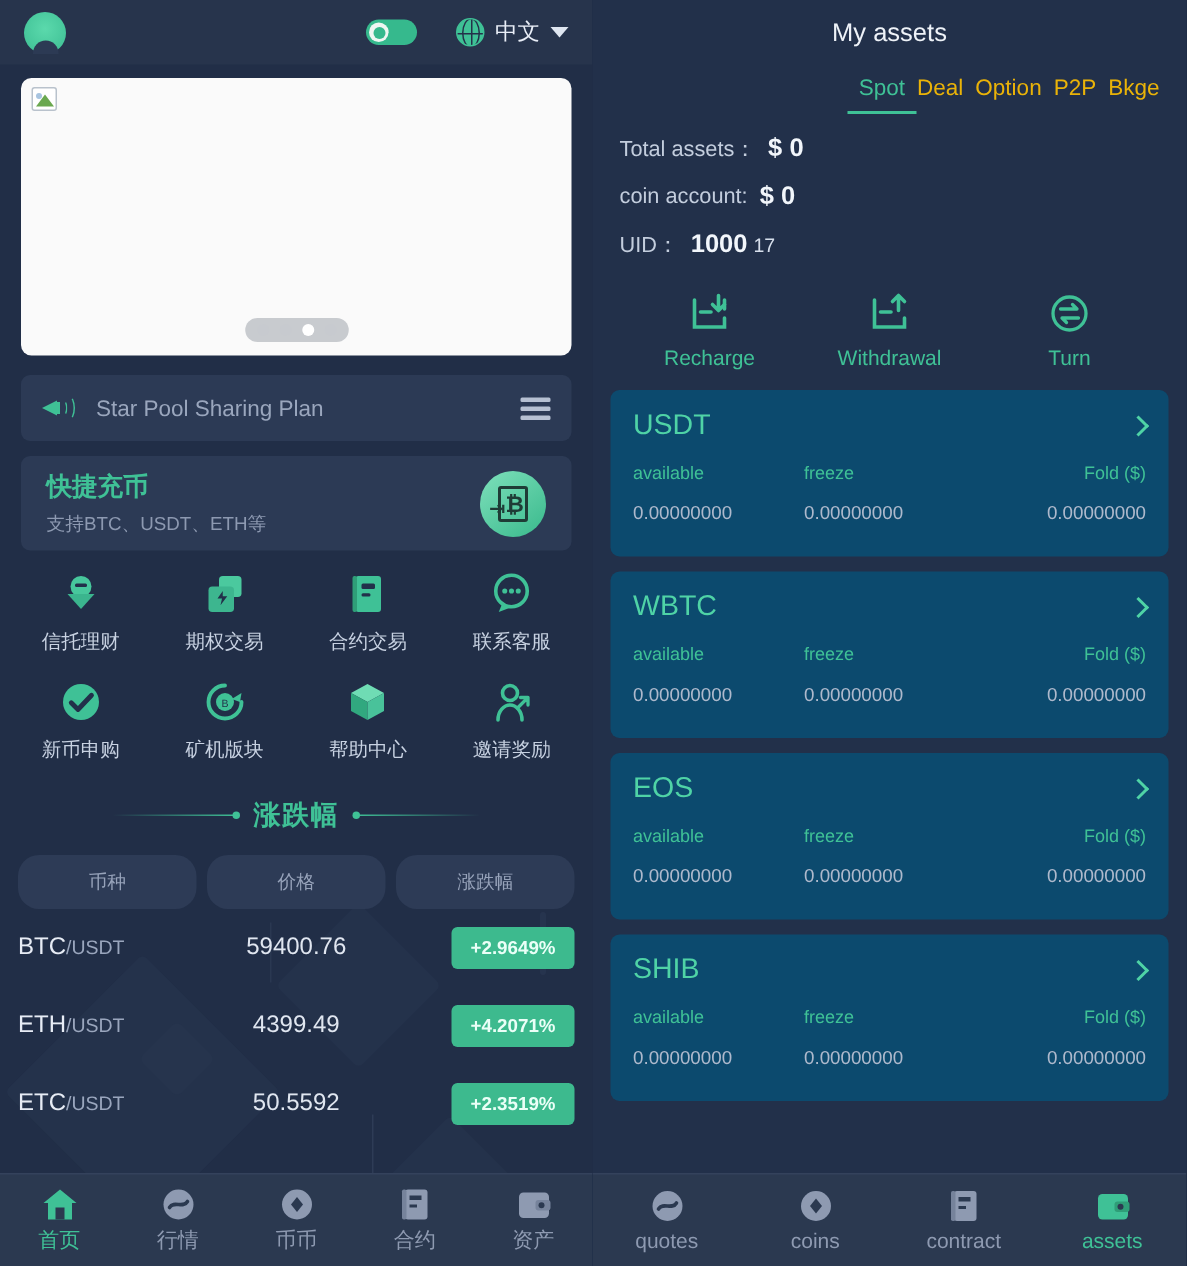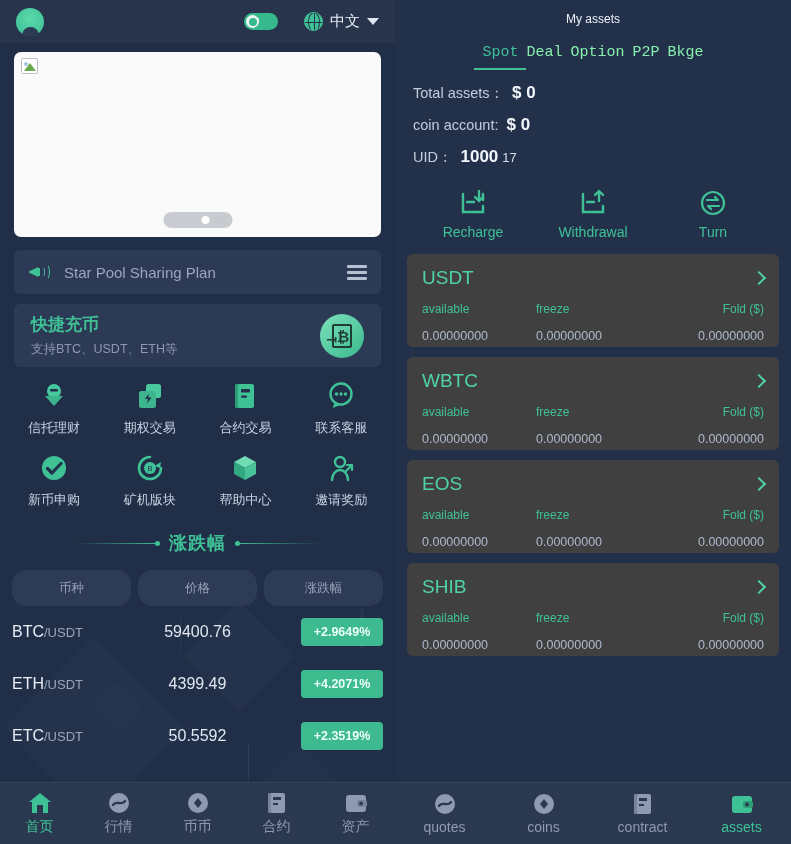--- a/index.html
+++ b/index.html
@@ -135,39 +135,39 @@
   .navbar{
     height:62px;flex:0 0 62px;background:#2b3950;display:flex;align-items:center;
     border-top:1px solid #34425c;
   }
   .nav-item{flex:1;display:flex;flex-direction:column;align-items:center;gap:3px;}
   .nav-ic{width:26px;height:24px;position:relative;}
   .nav-lb{font-size:14px;color:#8e9ab1;}
   .nav-item.active .nav-lb{color:#3fc196;}
   
   #right{width:396px;background:#22304a;display:flex;flex-direction:column;}
-  .r-title{text-align:center;color:#eef2f8;font-size:12px;padding:12px 0 2px;}
-  .tabs{display:flex;justify-content:center;padding:10px 14px 0;font-family:Liberation Mono, monospace;}
-  .tab{color:#86efac;font-size:15px;padding:6px 4px 9px;position:relative;}
+  .r-title{text-align:center;color:#eef2f8;font-size:17px;padding:12px 0 2px;}
+  .tabs{display:flex;justify-content:flex-end;padding:10px 14px 0;}
+  .tab{color:#eab308;font-size:15px;padding:6px 4px 9px;position:relative;}
   .tab.active{color:#3fc196;}
   .tab.active:after{
     content:"";position:absolute;left:-4px;right:-4px;bottom:0;height:2px;background:#3fc196;
   }
   .sums{padding:13px 18px 0;}
   .sum{margin-bottom:12px;display:flex;align-items:center;}
   .sum .k{color:#c3cddd;font-size:14.5px;}
   .sum .v{color:#f2f6fb;font-size:17px;font-weight:bold;margin-left:8px;}
   .sum .v.small{font-weight:normal;font-size:13px;color:#d7dfec;margin-left:4px;}
   .actions{display:flex;padding:10px 18px 14px;}
   .act{flex:1;display:flex;flex-direction:column;align-items:center;gap:7px;}
   .act-ic{width:30px;height:28px;position:relative;}
   .act-lb{color:#3fc196;font-size:14px;}
   .cards{flex:1;padding:0 12px;overflow:hidden;}
   .acard{
-    background:#404040;border-radius:6px;padding:13px 15px 4px;margin-bottom:10px;
+    background:#0c4a6e;border-radius:6px;padding:13px 15px 22px;margin-bottom:10px;
   }
   .acard-top{display:flex;align-items:center;}
   .acard-name{flex:1;color:#4fd3a6;font-size:19px;}
   .chev{
     width:10px;height:10px;border-top:2.4px solid #4fd3a6;border-right:2.4px solid #4fd3a6;
     transform:rotate(45deg);
   }
   .acard-labels,.acard-values{display:flex;margin-top:13px;}
   .acard-labels div,.acard-values div{flex:1;font-size:12px;}
   .acard-labels div{color:#3fc196;}

